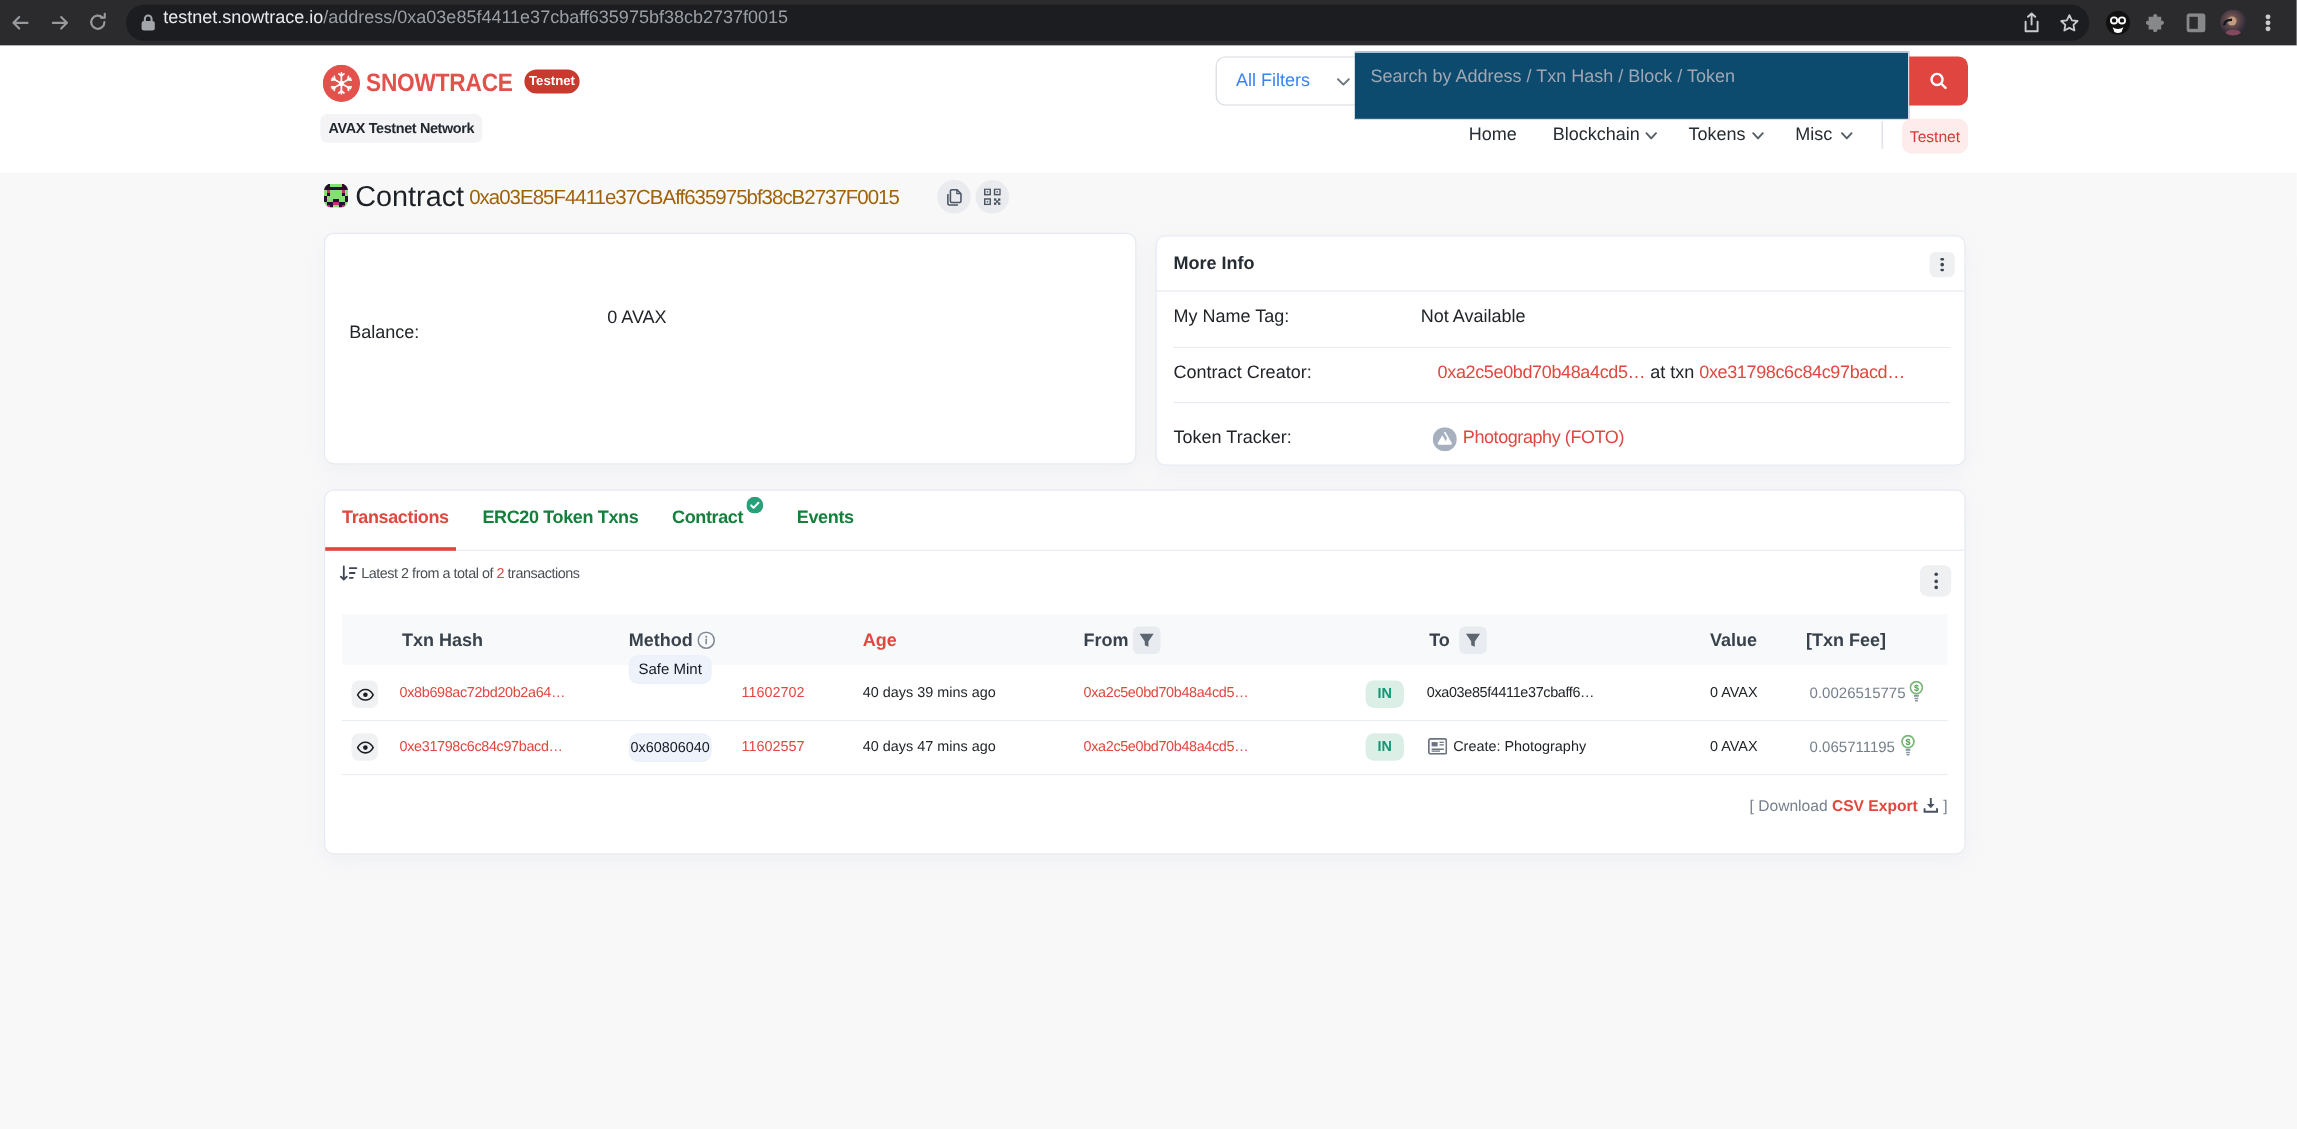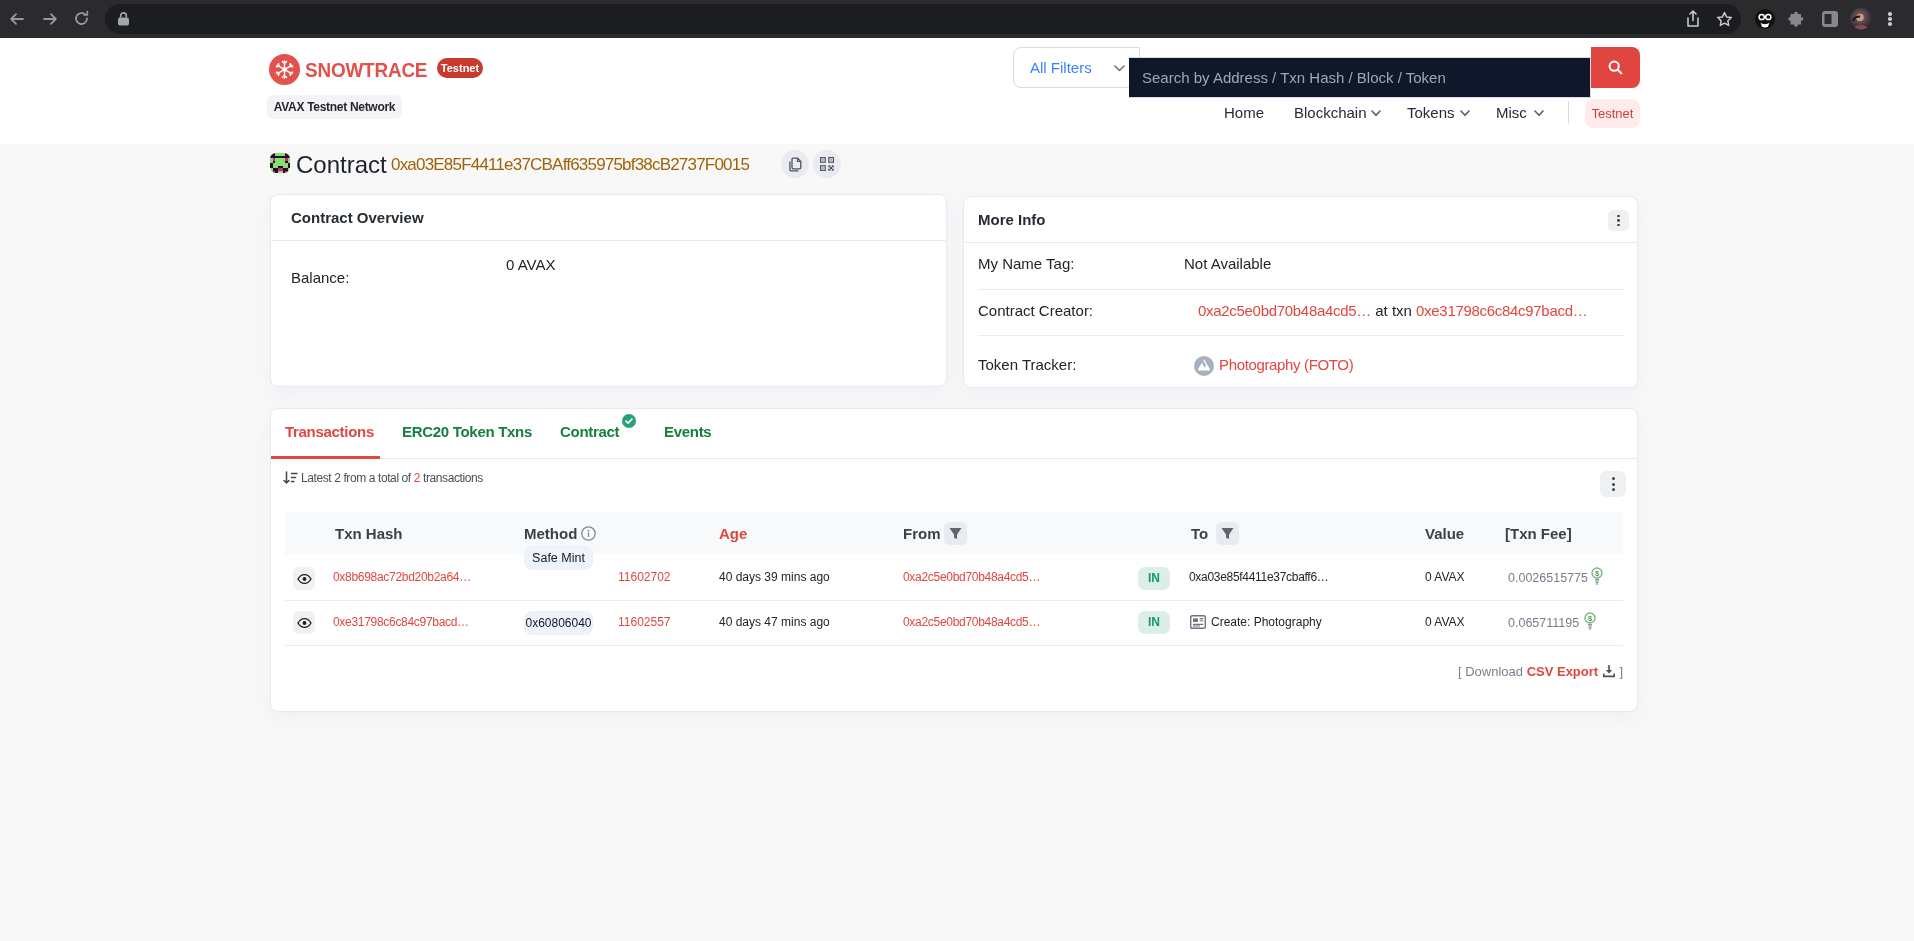--- a/index.html
+++ b/index.html
@@ -10,21 +10,21 @@
 .omnibox{position:absolute;left:105px;top:4px;width:1636px;height:30px;border-radius:15px;background:#1c1d20}
 .urltext{position:absolute;left:136px;top:0;height:30px;line-height:30px;font-size:15px;color:#e8eaed;white-space:nowrap}
 .urltext .dim{color:#9a9fa6}
 .cicon{position:absolute;top:0}
 
 .hdr{position:absolute;top:38px;left:0;width:1914px;height:106px;background:#fff}
 .logotxt{position:absolute;left:305px;top:19px;font-size:21px;line-height:26px;font-weight:bold;color:#e2514c;letter-spacing:-0.2px;transform:scaleX(0.9);transform-origin:0 50%}
 .tbadge{position:absolute;left:437px;top:20px;width:46px;height:20px;border-radius:10px;background:#c8392e;color:#fff;font-size:11px;font-weight:bold;text-align:center;line-height:20px}
 .avaxpill{position:absolute;left:267px;top:57px;width:135px;height:24px;border-radius:6px;background:#f4f4f6;color:#23272e;font-size:12px;font-weight:bold;letter-spacing:-0.3px;text-align:center;line-height:24px;white-space:nowrap}
 .selbox{position:absolute;left:1013px;top:9px;width:127px;height:41px;border:1px solid #d8dce3;border-radius:8px 0 0 8px;background:#fff;color:#3b82f6;font-size:15px;line-height:39px;padding-left:16px}
-.inpbox{position:absolute;left:1129px;top:19px;width:462px;height:41px;border:1px solid #d8dce3;border-left:none;background:#0f172a;color:#a0a7b4;font-size:15px;line-height:39px;padding-left:13px}
+.inpbox{position:absolute;left:1129px;top:5px;width:462px;height:57px;border:1px solid #d8dce3;border-left:none;background:#0c4a6e;color:#a0a7b4;font-size:15px;line-height:39px;padding-left:13px}
 .sbtn{position:absolute;left:1591px;top:9px;width:49px;height:41px;border-radius:0 8px 8px 0;background:#e0453f}
 .nav{position:absolute;top:65px;height:20px;font-size:15px;color:#262c33;line-height:20px}
 .ndiv{position:absolute;left:1568px;top:63px;width:1px;height:23px;background:#d9dde3}
 .testnetbtn{position:absolute;left:1585px;top:61px;width:55px;height:29px;border-radius:8px;background:#fdeceb;color:#d13c35;font-size:13px;text-align:center;line-height:29px}
 
 .main{position:absolute;top:144px;left:0;width:1914px;height:797px;background:#f8f8f9}
 .ctitle{position:absolute;left:296px;top:151px;font-size:24px;line-height:27px;color:#1c2128}
 .caddr{position:absolute;left:391px;top:154px;font-size:17px;line-height:22px;color:#a16207;letter-spacing:-0.8px;white-space:nowrap}
 .roundbtn{position:absolute;width:28px;height:28px;border-radius:50%;background:#e9ebee}
 .card{position:absolute;background:#fff;border:1px solid #e7eaf3;border-radius:8px;box-shadow:0 6px 18px rgba(180,190,205,.12)}
@@ -59,20 +59,21 @@
     </svg>
   <svg class="cicon" style="left:73px;top:10px" width="17" height="17" viewBox="0 0 17 17" fill="none" stroke="#97999d" stroke-width="1.8" stroke-linecap="round">
       <path d="M14 8.5a5.5 5.5 0 1 1-1.6-3.9"></path>
       <path d="M14.3 1.6v3.2h-3.2" stroke-linejoin="round"></path>
     </svg>
   <div class="omnibox"></div>
   <svg class="cicon" style="left:117px;top:11px" width="13" height="16" viewBox="0 0 13 16" fill="#a3a6ab">
       <rect x="1" y="6.5" width="11" height="8" rx="2"></rect>
       <path d="M3.7 6.5V4.7a2.8 2.8 0 0 1 5.6 0v1.8" fill="none" stroke="#a3a6ab" stroke-width="1.7"></path>
     </svg>
+  <div class="urltext">testnet.snowtrace.io<span class="dim">/address/0xa03e85f4411e37cbaff635975bf38cb2737f0015</span></div>
   <svg class="cicon" style="left:1685px;top:10px" width="16" height="18" viewBox="0 0 16 18" fill="none" stroke="#c9cacc" stroke-width="1.6" stroke-linecap="round" stroke-linejoin="round">
       <path d="M3 8v8h10V8"></path>
       <path d="M8 1.5v9M5 4l3-2.8L11 4"></path>
     </svg>
   <svg class="cicon" style="left:1716px;top:11px" width="17" height="16" viewBox="0 0 17 16" fill="none" stroke="#c9cacc" stroke-width="1.5" stroke-linejoin="round">
       <path d="M8.5 1.6l2.1 4.3 4.7.6-3.4 3.3.8 4.6-4.2-2.2-4.2 2.2.8-4.6L1.7 6.5l4.7-.6z"></path>
     </svg>
   <svg class="cicon" style="left:1755px;top:9px" width="20" height="20" viewBox="0 0 20 20">
       <circle cx="10" cy="10" r="10" fill="#111"></circle>
       <circle cx="6.7" cy="8" r="2.6" fill="none" stroke="#fff" stroke-width="1.5"></circle>
@@ -198,21 +199,20 @@
         <rect x="8.3" y="8.3" width="2" height="2"></rect>
         <rect x="11.7" y="8.3" width="2" height="2"></rect>
         <rect x="10" y="10" width="2" height="2"></rect>
         <rect x="8.3" y="11.7" width="2" height="2"></rect>
         <rect x="11.7" y="11.7" width="2" height="2"></rect>
       </g>
     </svg>
   </div>
 
 <div class="card" style="left:270px;top:194px;width:677px;height:193px">
-  <div class="cardhead">Contract Overview</div>
   <div class="lbl" style="left:20px;top:74px">Balance:</div>
   <div class="val" style="left:235px;top:61px">0 AVAX</div>
 </div>
 
 <div class="card" style="left:963px;top:196px;width:675px;height:192px">
   <div class="cardhead" style="padding-left:14px">More Info</div>
   <div class="dotbtn" style="left:644px;top:13px">
     <div style="position:absolute;left:9px;top:4.5px;width:2.8px;height:2.8px;border-radius:50%;background:#3d4753"></div>
     <div style="position:absolute;left:9px;top:9px;width:2.8px;height:2.8px;border-radius:50%;background:#3d4753"></div>
     <div style="position:absolute;left:9px;top:13.5px;width:2.8px;height:2.8px;border-radius:50%;background:#3d4753"></div>

